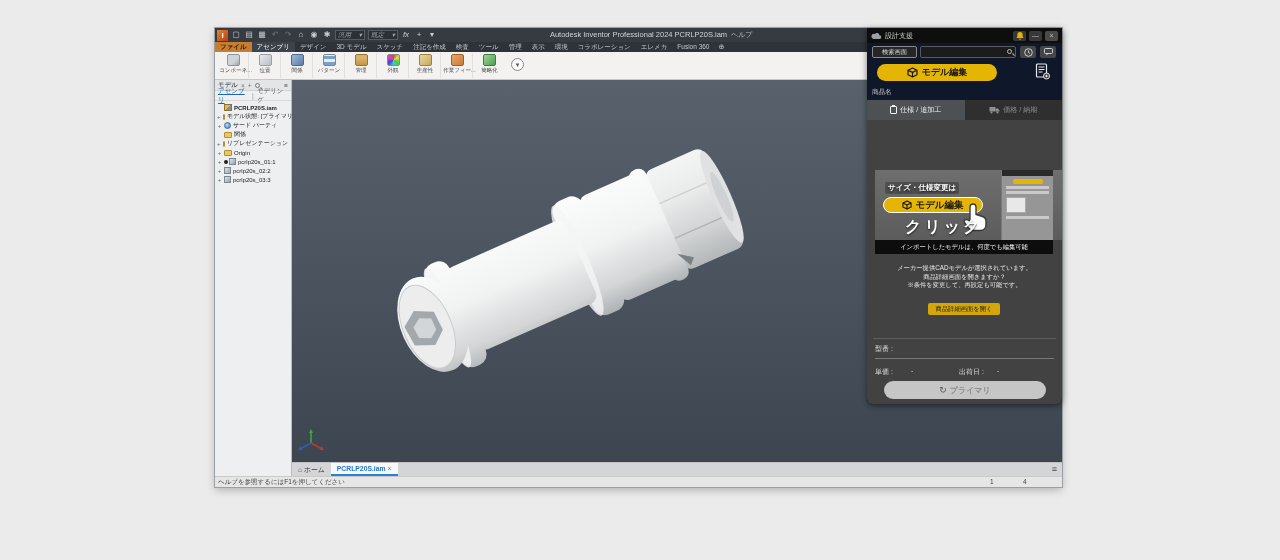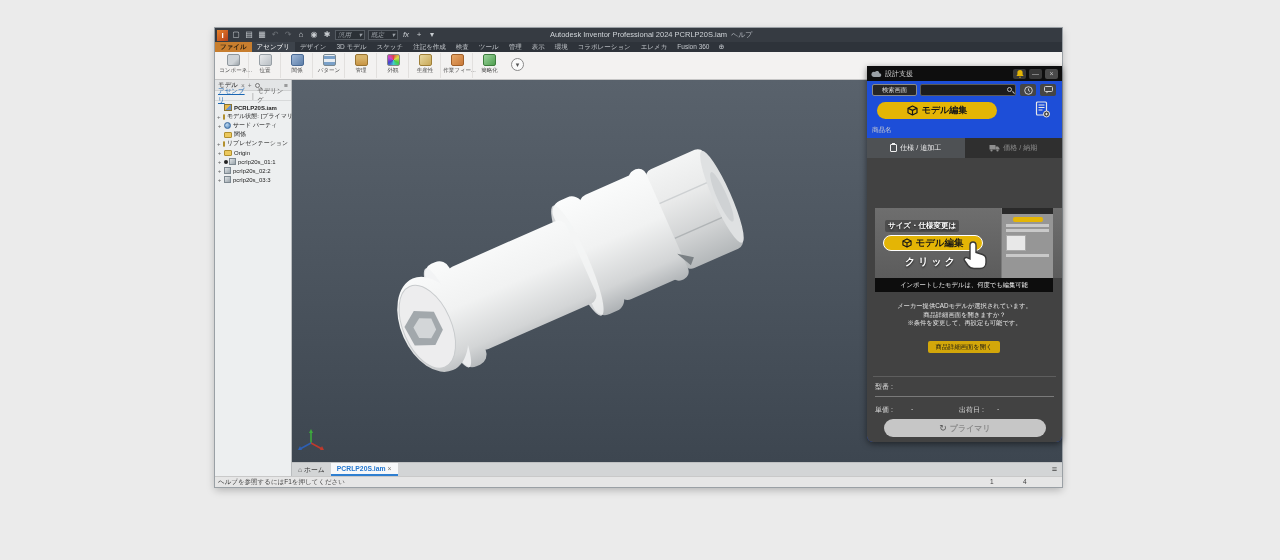--- a/index.html
+++ b/index.html
@@ -73,22 +73,22 @@
   #doctabs { position:absolute; left:77px; top:434px; width:770px; height:14px; background:#d3d5d6; border-top:1px solid #bfc1c2; display:flex; align-items:stretch; }
   .dtab { display:flex; align-items:center; gap:2px; padding:0 6px; font-size:6.8px; color:#333; }
   .dtab.active { background:#f7f8f9; color:#2377cf; border-bottom:2px solid #2f7fd0; font-weight:bold; }
   .dtab .x { color:#777; font-weight:normal; }
   #doctabs .burger { margin-left:auto; padding:0 5px; color:#444; font-size:9px; line-height:13px; }
   
   #statusbar { position:absolute; left:0; top:448px; width:847px; height:11px; background:#e6e6e6; border-top:1px solid #c9c9c9; }
   #statusbar .msg { position:absolute; left:3px; top:0; line-height:10px; font-size:6.5px; color:#3c3c3c; }
   #statusbar .num { position:absolute; top:0; line-height:10px; font-size:6.5px; color:#3c3c3c; }
   
-  #panel { position:absolute; left:652px; top:0; width:195px; height:376px; background:#1d4ed8;
-           border-radius:0 0 6px 6px; box-shadow:0 2px 6px rgba(0,0,0,.5); z-index:10; overflow:hidden;margin-top:38px; }
+  #panel { position:absolute; left:652px; top:0; width:195px; height:376px; background:#0f172a;
+           border-radius:0 0 6px 6px; box-shadow:0 2px 6px rgba(0,0,0,.5); z-index:10; overflow:hidden; }
   #p-head { position:absolute; left:0; top:0; width:100%; height:15px; background:#0e0e0e; display:flex; align-items:center; padding:0 4px; gap:3px; }
   #p-head .title { color:#d8d8d8; font-size:7px; }
   #p-head .spacer { flex:1; }
   .p-winbtn { width:13px; height:10px; background:#383838; border-radius:2px; color:#c0c0c0; font-size:7px;
               display:flex; align-items:center; justify-content:center; line-height:10px; }
   #p-search-row { position:absolute; left:0; top:18px; width:100%; height:13px; }
   #p-search-btn { position:absolute; left:5px; top:0; width:45px; height:12px; background:#262626; border:1px solid #8a8a8a;
                   border-radius:2px; color:#e0e0e0; font-size:6.3px; text-align:center; line-height:10px; }
   #p-search-input { position:absolute; left:53px; top:0; width:96px; height:12px; background:#1c1c1c; border:1px solid #5a5a5a; border-radius:2px; }
   #p-search-input .mag { position:absolute; right:3px; top:2px; border-color:#bbb; }
@@ -106,21 +106,21 @@
   .clip-ic { width:7px; height:8px; border:1px solid currentColor; border-radius:1px; position:relative; }
   .clip-ic::before { content:""; position:absolute; left:1px; top:-2px; width:3px; height:2px; background:currentColor; }
   #p-body { position:absolute; left:0; top:92px; width:100%; height:284px; background:#424242; }
   #promo { position:absolute; left:8px; top:50px; width:178px; height:84px; background:#646464; }
   #promo-img { position:absolute; left:0; top:0; width:198px; height:70px; background:linear-gradient(180deg,#6e6e6e,#5c5c5c); overflow:hidden; }
   #promo-head { position:absolute; left:10px; top:12px; color:#fff; font-size:7.5px; font-weight:bold;
                 text-shadow:0 1px 2px rgba(0,0,0,.8); background:rgba(45,45,45,.45); padding:1px 3px; border-radius:2px; }
   #promo-pill { position:absolute; left:8px; top:27px; width:100px; height:16px; background:#e4b505; border-radius:8px;
                 border:1px solid #fff; display:flex; align-items:center; justify-content:center; gap:3px;
                 color:#161616; font-size:9.5px; font-weight:bold; }
-  #promo-click { position:absolute; left:30px; top:47px; color:#fff; font-size:10px; font-weight:bold; letter-spacing:3px;
+  #promo-click { position:absolute; left:30px; top:47px; color:#fff; font-size:16px; font-weight:bold; letter-spacing:3px;
                  text-shadow:0 1px 2px rgba(0,0,0,.8); }
   #promo-hand { position:absolute; left:88px; top:32px; }
   #promo-mini { position:absolute; left:126px; top:0; width:52px; height:70px; background:#969696; border-left:1px solid #7a7a7a; }
   #promo-mini .bar { height:6px; background:#2a2a2a; }
   #promo-mini .pill { width:30px; height:5px; background:#e4b505; border-radius:2px; margin:3px auto 2px; }
   #promo-mini .ln { height:3px; background:#c9c9c9; margin:2px 4px; }
   #promo-mini .thumb { width:20px; height:16px; background:#e8e8e8; border:1px solid #aaa; margin:3px 4px; }
   #promo-caption { position:absolute; left:0; top:70px; width:178px; height:14px; background:#0d0d0d; color:#eee;
                    font-size:6.3px; text-align:center; line-height:14px; white-space:nowrap; }
   #p-info { position:absolute; left:0; top:144px; width:100%; text-align:center; color:#e8e8e8; font-size:6.3px; line-height:8.5px; }

